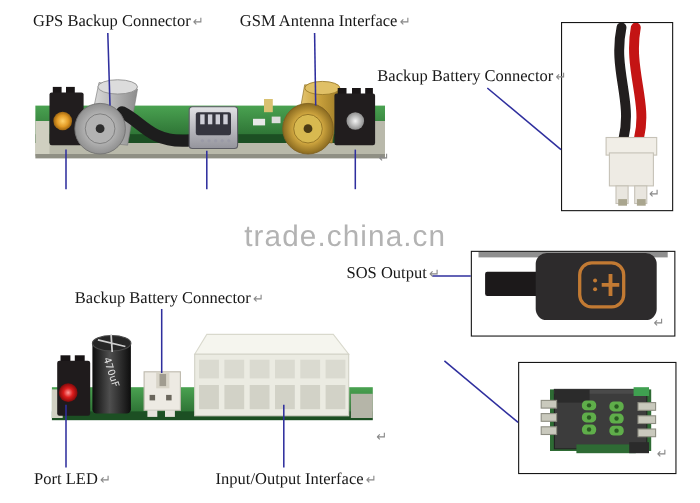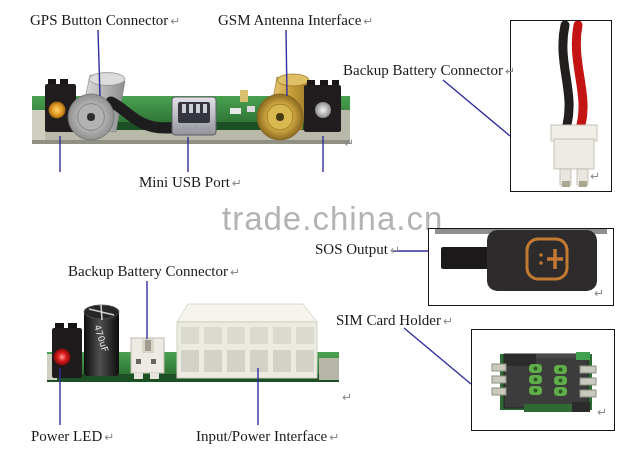--- a/index.html
+++ b/index.html
@@ -5,21 +5,21 @@
   html,body{margin:0;padding:0;background:#fff;}
   .page{position:relative;width:636px;height:457px;background:#ffffff;overflow:hidden;
         font-family:"Liberation Serif", serif;}
   .label{position:absolute;font-size:15px;color:#181818;white-space:nowrap;line-height:17px;}
   .ret{color:#8a8a8a;font-size:12px;margin-left:2px;font-family:"DejaVu Sans",sans-serif;}
   .ret-mark{position:absolute;color:#8a8a8a;font-size:12px;font-family:"DejaVu Sans",sans-serif;}
   .photo{position:absolute;}
   .photo-box{position:absolute;border:1.5px solid #161616;background:#fff;}
   .photo-box svg{display:block;}
   .watermark{position:absolute;left:222px;top:200px;font-family:"Liberation Sans",sans-serif;
-             font-size:33px;color:#b3b3b3;letter-spacing:1px;}
+             font-size:27px;color:#b3b3b3;letter-spacing:1px;}
   .overlay{position:absolute;left:0;top:0;pointer-events:none;}
 </style>
 </head>
 <body>
 
 <div class="page">
 
   <svg width="0" height="0" style="position:absolute">
     <defs>
       <linearGradient id="grn" x1="0" y1="0" x2="0" y2="1">
@@ -226,45 +226,39 @@
       <line x1="443" y1="80" x2="510" y2="136"></line>
       <line x1="393" y1="251" x2="428" y2="251"></line>
       <line x1="404" y1="328" x2="471" y2="384"></line>
       <line x1="147" y1="281" x2="147" y2="339"></line>
       <line x1="60" y1="368" x2="60" y2="425"></line>
       <line x1="258" y1="368" x2="258" y2="425"></line>
     </g>
   </svg>
 
   <div class="label" style="left:30px;top:12px">
-    <span>GPS Button Connector</span><span class="ret">↵</span>
+    <span>GPS Backup Connector</span><span class="ret">↵</span>
   </div>
   <div class="label" style="left:218px;top:12px">
     <span>GSM Antenna Interface</span><span class="ret">↵</span>
   </div>
   <div class="label" style="left:343px;top:62px">
     <span>Backup Battery Connector</span><span class="ret">↵</span>
   </div>
-  <div class="label" style="left:139px;top:174px">
-    <span>Mini USB Port</span><span class="ret">↵</span>
-  </div>
   <div class="label" style="left:315px;top:241px">
     <span>SOS Output</span><span class="ret">↵</span>
   </div>
-  <div class="label" style="left:336px;top:312px">
-    <span>SIM Card Holder</span><span class="ret">↵</span>
-  </div>
   <div class="label" style="left:68px;top:263px">
     <span>Backup Battery Connector</span><span class="ret">↵</span>
   </div>
   <div class="label" style="left:31px;top:428px">
-    <span>Power LED</span><span class="ret">↵</span>
+    <span>Port LED</span><span class="ret">↵</span>
   </div>
   <div class="label" style="left:196px;top:428px">
-    <span>Input/Power Interface</span><span class="ret">↵</span>
+    <span>Input/Output Interface</span><span class="ret">↵</span>
   </div>
 
   <span class="ret-mark" style="left:344px;top:136px">↵</span>
   <span class="ret-mark" style="left:590px;top:169px">↵</span>
   <span class="ret-mark" style="left:594px;top:286px">↵</span>
   <span class="ret-mark" style="left:597px;top:405px">↵</span>
   <span class="ret-mark" style="left:342px;top:390px">↵</span>
 
 </div>
 

